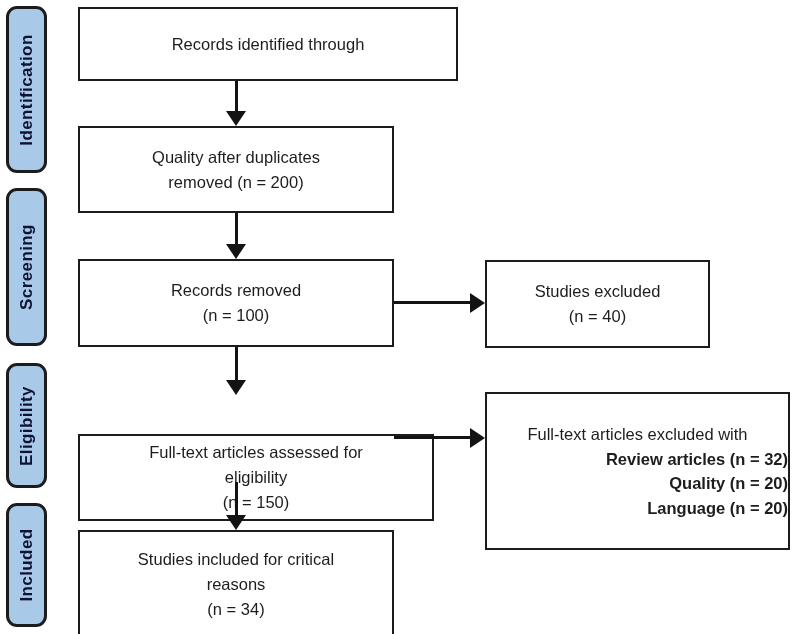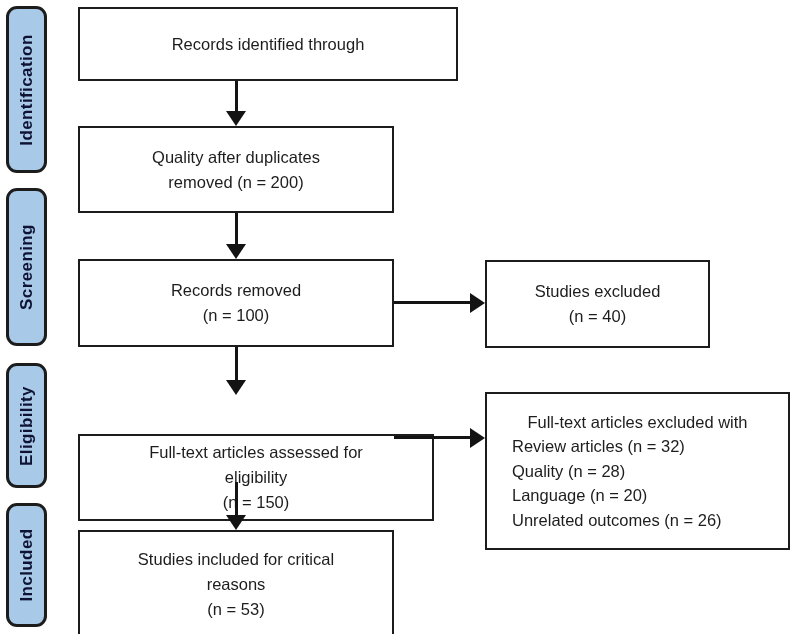--- a/index.html
+++ b/index.html
@@ -50,21 +50,21 @@
     position: absolute;
     background: var(--box-fill);
     border: 2.5px solid var(--box-border);
     display: flex;
     flex-direction: column;
     justify-content: center;
     font-size: 16.5px;
     line-height: 25px;
   }
   .fbox .line { text-align: center; }
-  .fbox .line.left { text-align: left; padding-left: 25px; }
+  .fbox .line.left { text-align: right; padding-left: 25px; font-weight: bold; }
 
   
   .shaft-v { position: absolute; width: 3px; background: var(--arrow); }
   .shaft-h { position: absolute; height: 3px; background: var(--arrow); }
   .head-down {
     position: absolute; width: 0; height: 0;
     border-left: 10px solid transparent;
     border-right: 10px solid transparent;
     border-top: 15px solid var(--arrow);
   }
@@ -114,29 +114,28 @@
 
   <div class="fbox" style="left:78px; top:395px; width:356px; height:87px;margin-top:39px;">
     <div class="line">Full-text articles assessed for</div>
     <div class="line">eligibility</div>
     <div class="line">(n = 150)</div>
   </div>
 
   <div class="fbox" style="left:485px; top:392px; width:305px; height:158px; line-height:24.5px;">
     <div class="line">Full-text articles excluded with</div>
     <div class="line left">Review articles (n = 32)</div>
-    <div class="line left">Quality (n = 28)</div>
+    <div class="line left">Quality (n = 20)</div>
     <div class="line left">Language (n = 20)</div>
-    <div class="line left">Unrelated outcomes (n = 26)</div>
   </div>
 
   <div class="fbox" style="left:78px; top:530px; width:316px; height:108px;">
     <div class="line">Studies included for critical</div>
     <div class="line">reasons</div>
-    <div class="line">(n = 53)</div>
+    <div class="line">(n = 34)</div>
   </div>
 
   <div class="shaft-v" style="left:235px; top:81px; height:31px;"></div>
   <div class="head-down" style="left:226px; top:111px;"></div>
 
   <div class="shaft-v" style="left:235px; top:213px; height:32px;"></div>
   <div class="head-down" style="left:226px; top:244px;"></div>
 
   <div class="shaft-v" style="left:235px; top:347px; height:34px;"></div>
   <div class="head-down" style="left:226px; top:380px;"></div>

